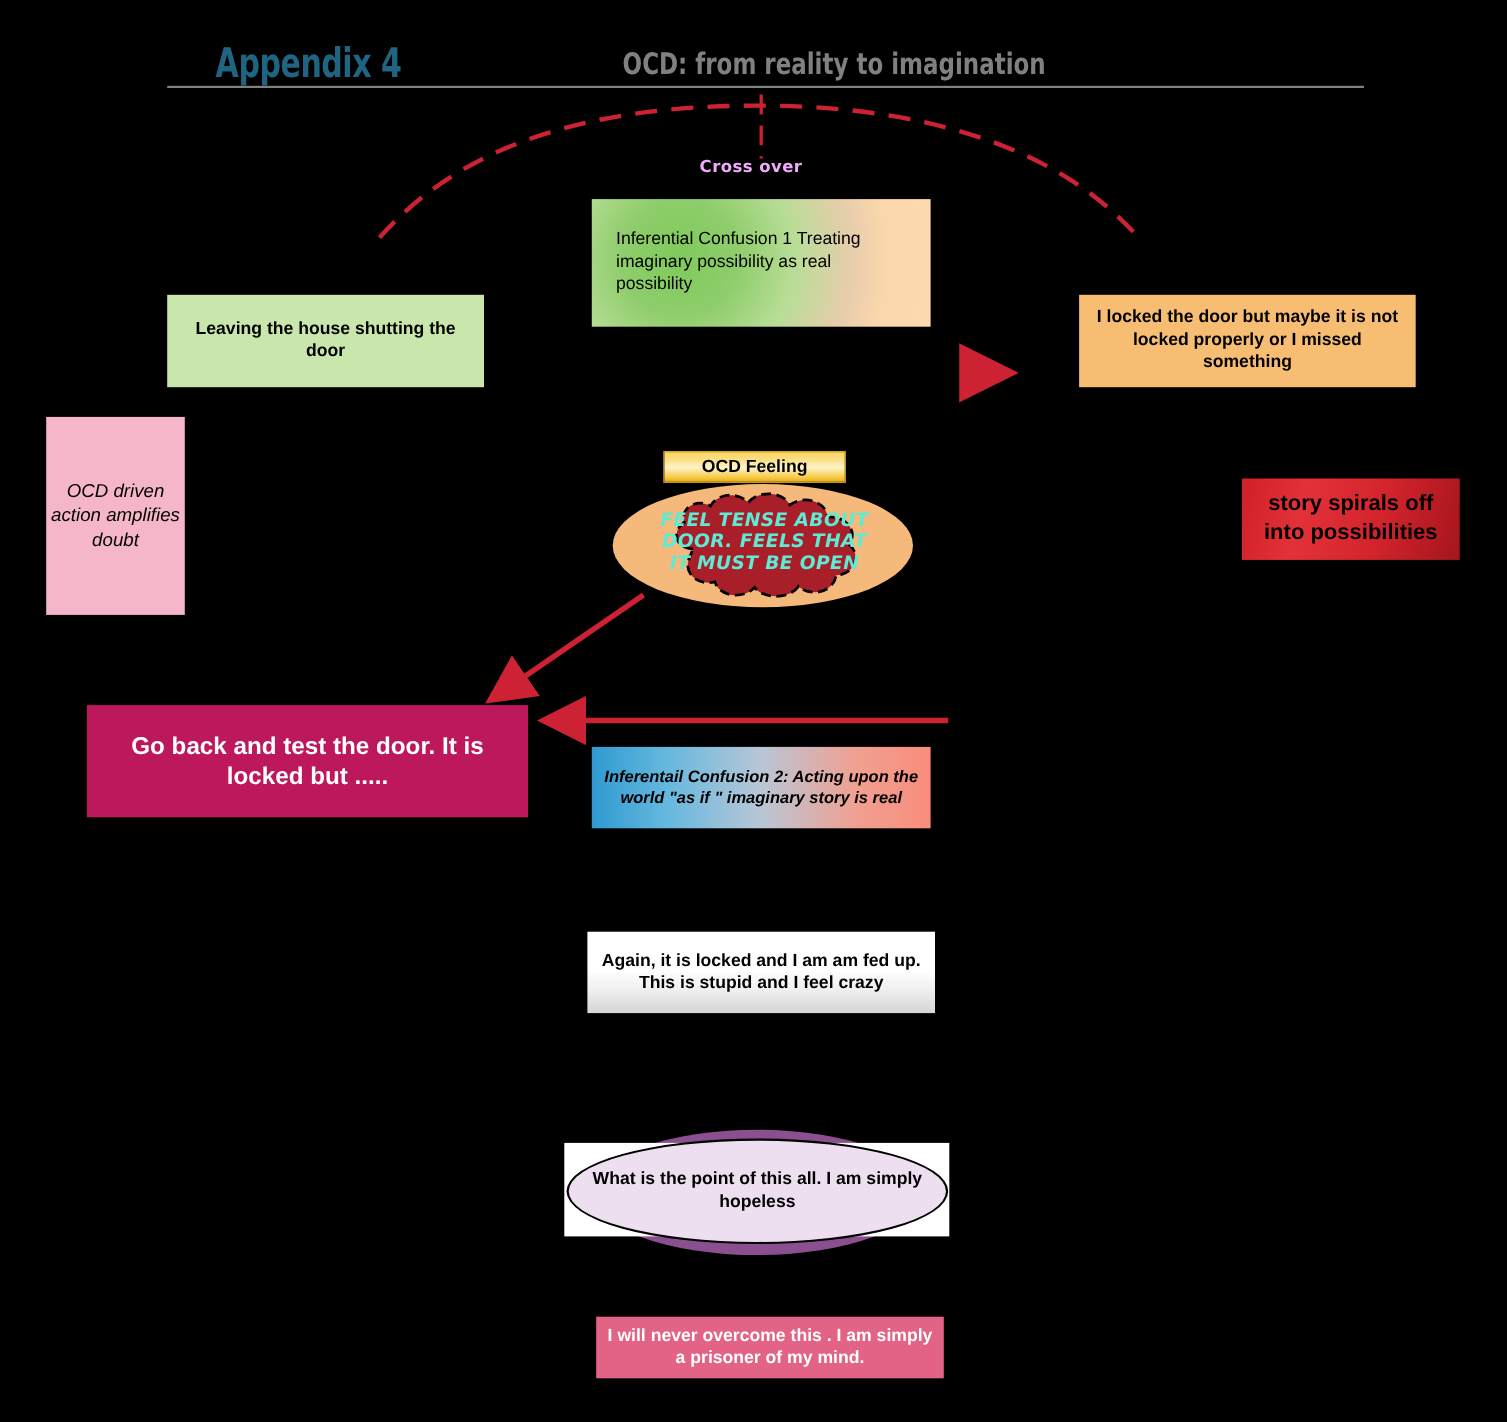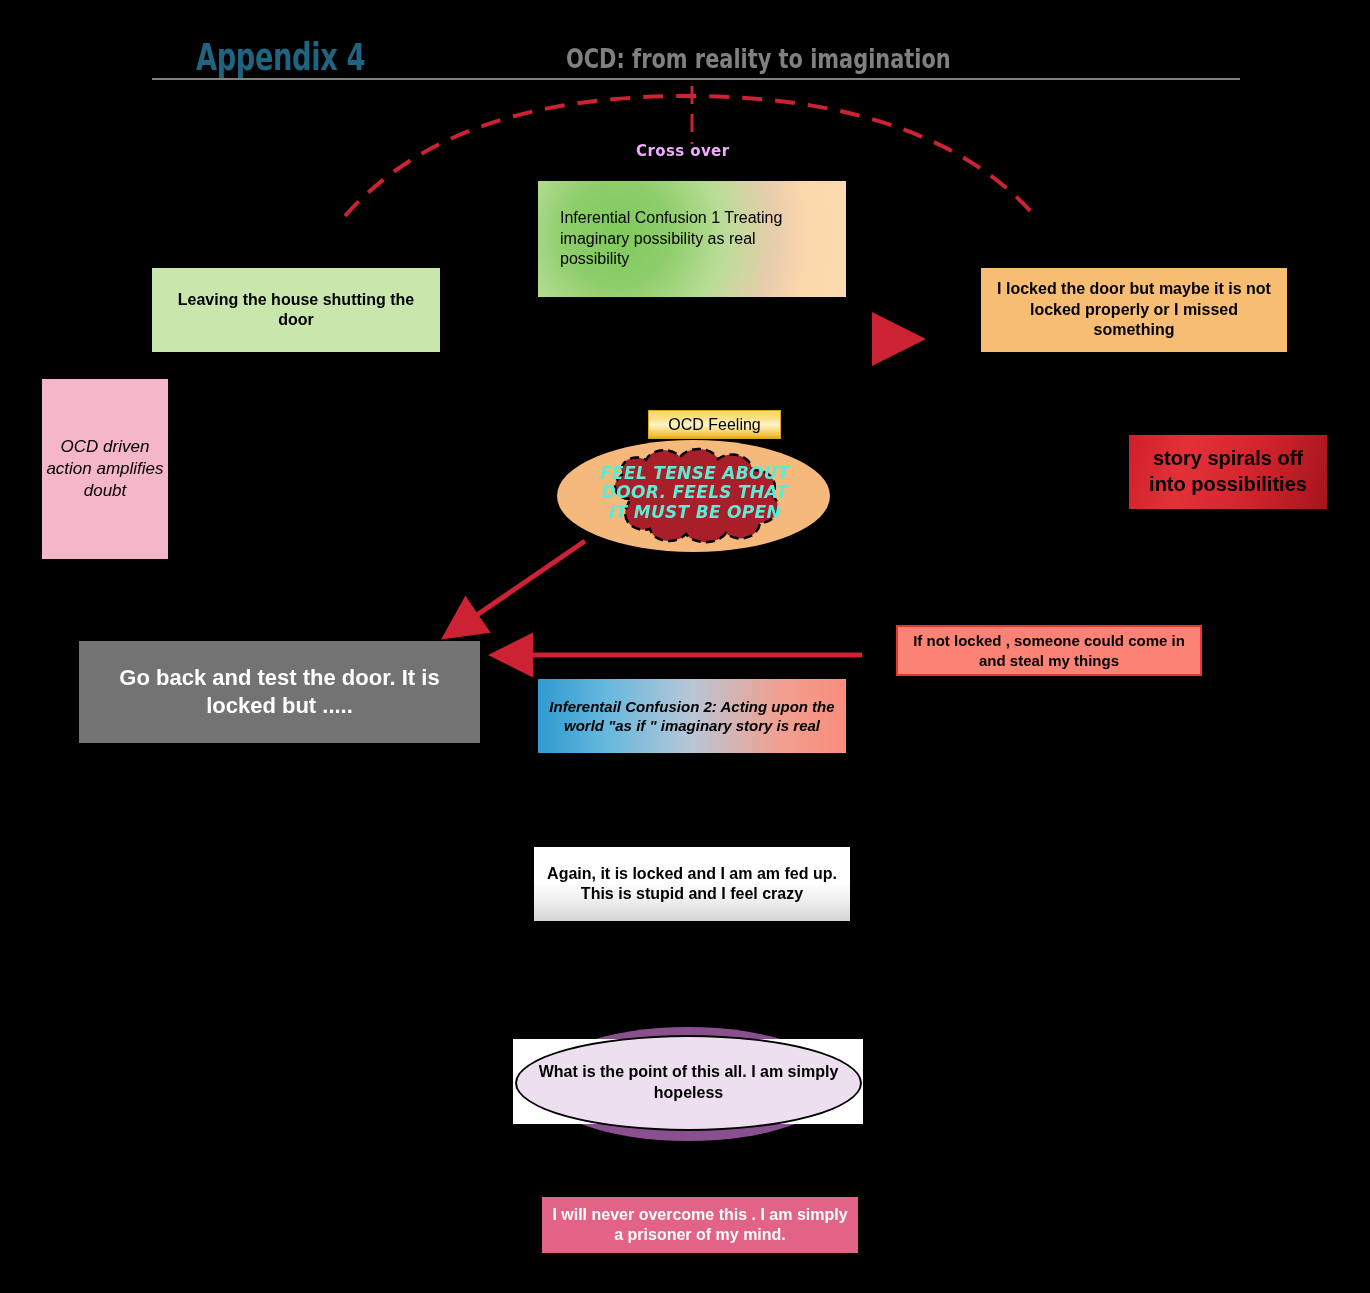--- a/index.html
+++ b/index.html
@@ -93,21 +93,21 @@
     padding: 0 0;
   }
   .n-spirals {
     left: 1129px; top: 435px; width: 198px; height: 74px;
     background: linear-gradient(105deg, #cf1f28 0%, #e33138 28%, #d3242c 62%, #a5151d 100%);
     font-size: 20px;
     padding: 0 8px;
   }
   .n-goback {
     left: 79px; top: 641px; width: 401px; height: 102px;
-    background: #737373;
+    background: #be185d;
     color: #ffffff;
     font-size: 22px;
     padding: 0 14px;
   }
   .n-infconf2 {
     left: 538px; top: 679px; width: 308px; height: 74px;
     background: linear-gradient(90deg, #2f9ad0 0%, #65b8de 22%, #b9c6d6 50%, #f0a091 78%, #f98d7c 100%);
     font-size: 15px;
     font-style: italic;
     padding: 0 8px;
@@ -155,26 +155,26 @@
     justify-content: center;
     text-align: center;
     font-size: 16px;
     font-weight: bold;
     color: #000000;
     line-height: 1.3;
   }
 
   
   .ocd-label {
-    left: 648px; top: 410px; width: 133px; height: 29px;
+    left: 603px; top: 410px; width: 166px; height: 29px;
     background: linear-gradient(180deg, #fbd561 0%, #fbe089 28%, #fdf4c8 52%, #f6c63c 88%, #e8a81b 100%);
     border: 1px solid #d8a81b;
     box-sizing: border-box;
     font-size: 16px;
-    font-weight: normal;
+    font-weight: bold;
     color: #000000;
     display: flex;
     align-items: center;
     justify-content: center;
   }
   .ocd-ellipse {
     left: 557px; top: 440px; width: 273px; height: 112px;
     background: #f4b97b;
     border-radius: 50%;
   }
@@ -270,21 +270,20 @@
              C 126,102 102,102 94,91
              C 84,102 62,100 58,86
              C 42,90 30,78 34,66 Z" fill="#a81f2a" stroke="#000000" stroke-width="2.5" stroke-dasharray="9,5"></path>
   </svg>
   <div class="abs cloud-text">FEEL TENSE ABOUT DOOR. FEELS THAT IT MUST BE OPEN</div>
 
   <div class="abs node n-goback">Go back and test the door. It is locked but .....</div>
 
   <div class="abs node n-infconf2">Inferentail Confusion 2: Acting upon the world "as if " imaginary story is real</div>
 
-  <div class="abs node n-ifnot">If not locked , someone could come in and steal my things</div>
 
   <div class="abs node n-again">Again, it is locked and I am am fed up. This is stupid and I feel crazy</div>
 
   <div class="abs hope-wrap">
     <div class="abs hope-ellipse-back"></div>
     <div class="abs hope-white"></div>
     <div class="abs hope-ellipse-front">What is the point of this all. I am simply hopeless</div>
   </div>
 
   <div class="abs node n-prisoner">I will never overcome this . I am simply a prisoner of my mind.</div>

